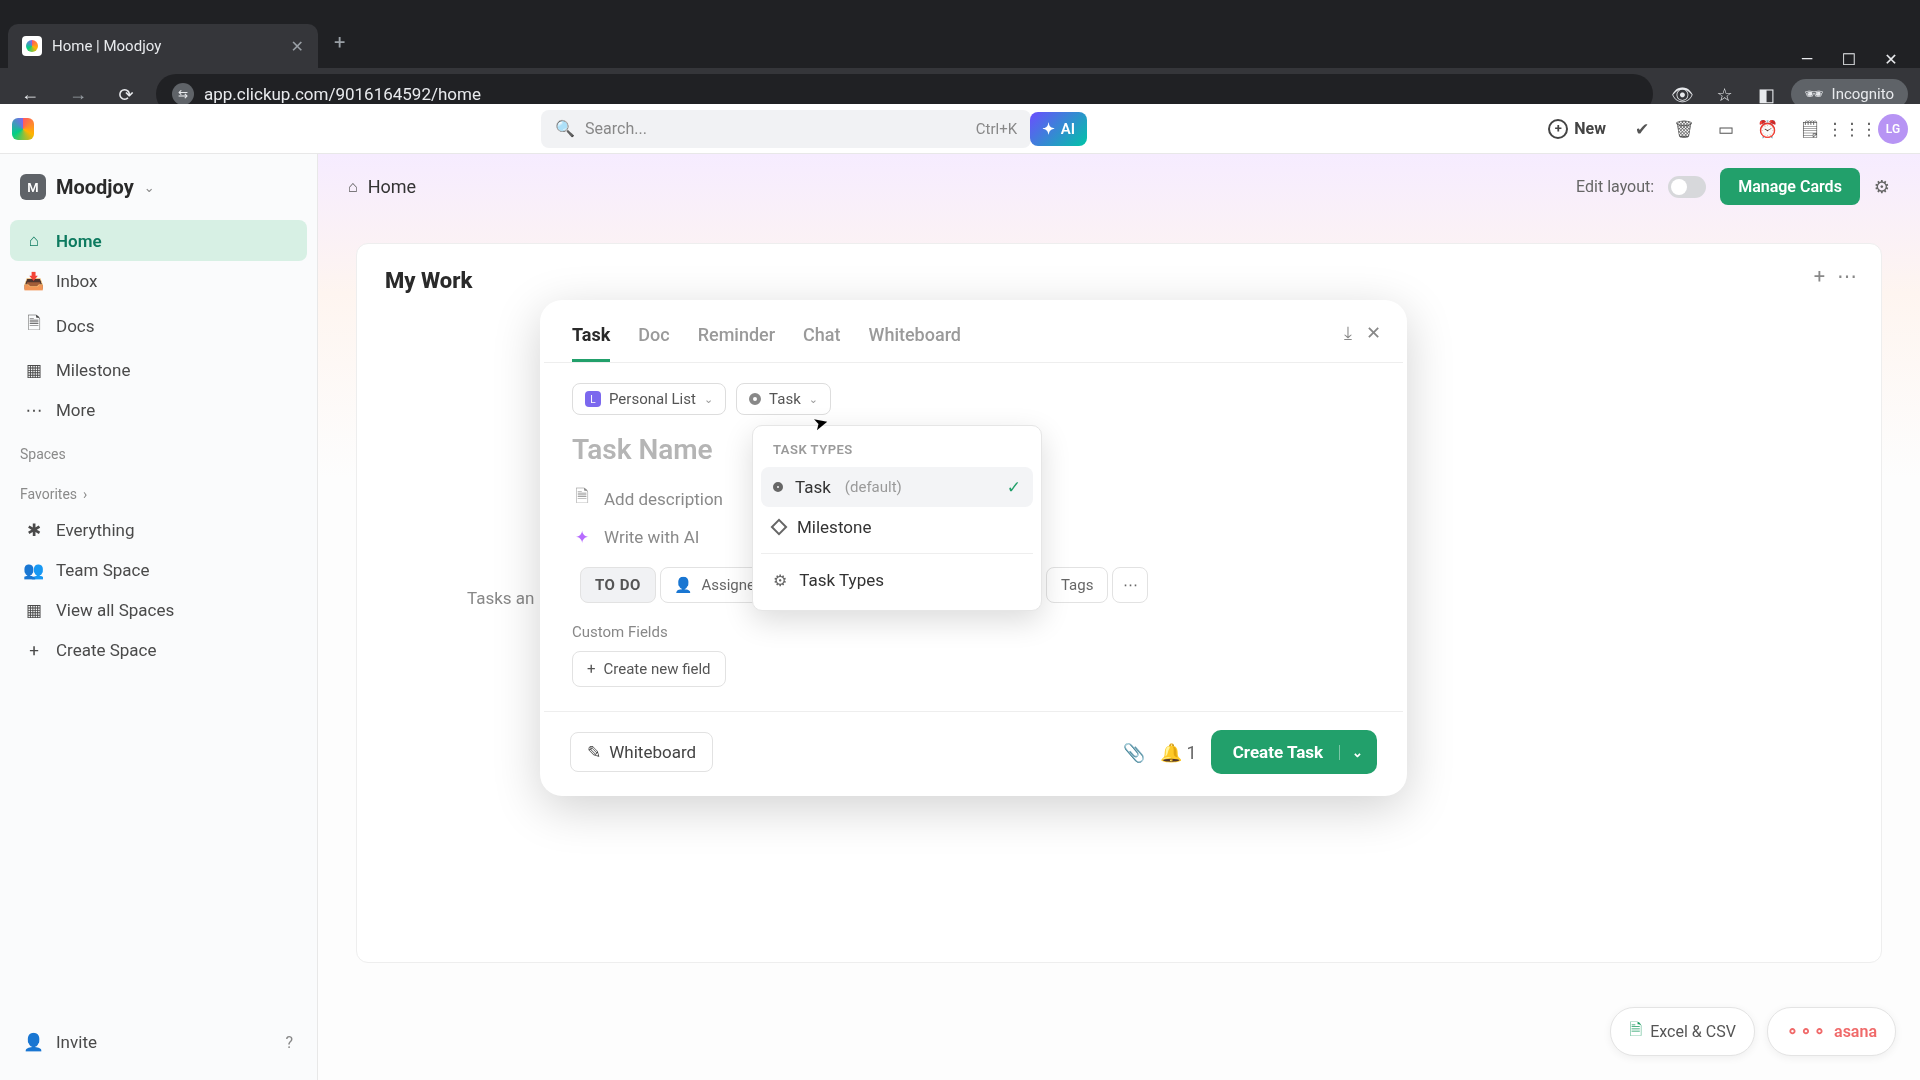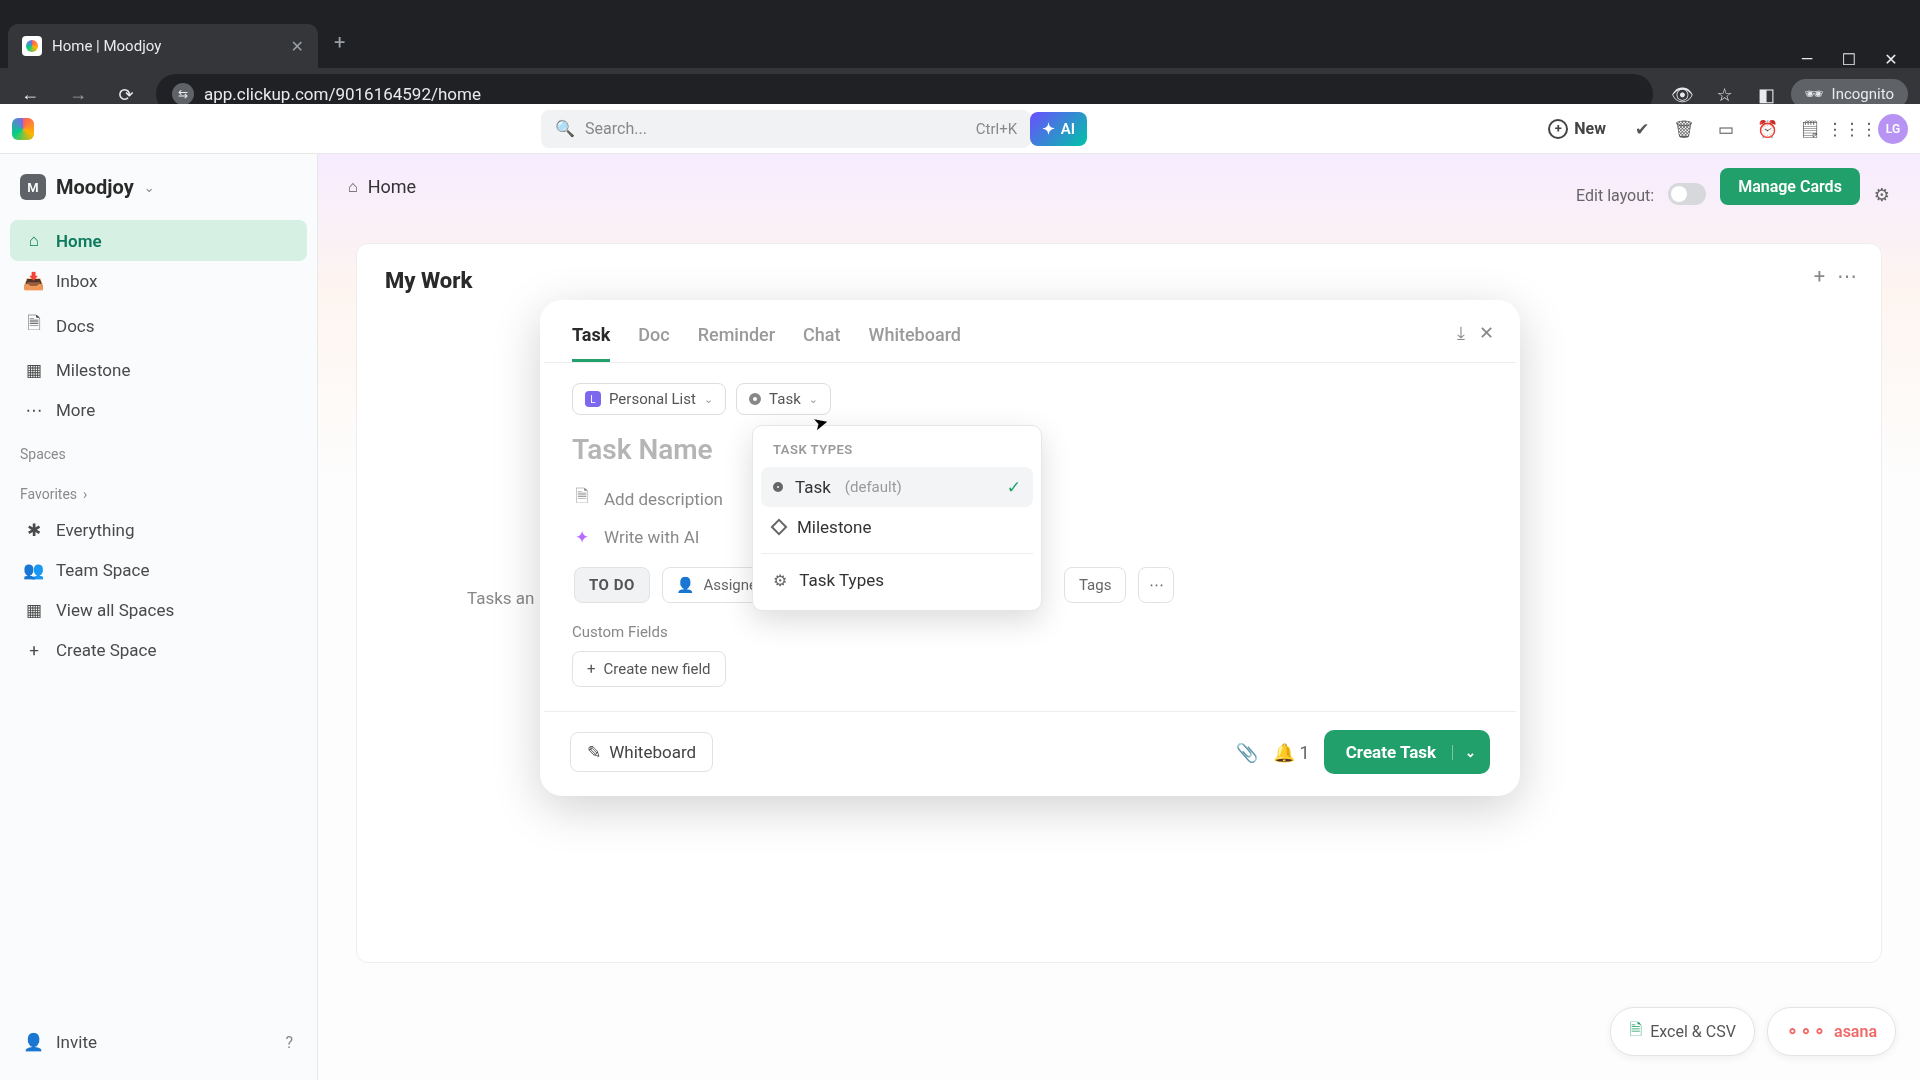--- a/index.html
+++ b/index.html
@@ -54,56 +54,56 @@
 .nav-item.active { background: #d7f0e4; color: #0d7a5f; font-weight: 600; }
 .nav-icon { width: 20px; display: flex; justify-content: center; font-size: 17px; }
 .section-label { font-size: 14px; color: #8a8a8a; padding: 16px 10px 8px; display: flex; align-items: center; gap: 6px; }
 .sidebar-footer { margin-top: auto; display: flex; align-items: center; justify-content: space-between; padding: 10px 14px; }
 
 
 .main { flex: 1; background: linear-gradient(180deg,#f6ecff 0%,#fef5f0 15%,#fdfdfd 35%); position: relative; padding: 0; }
 .main-header { display: flex; align-items: center; padding: 14px 30px; gap: 10px; }
 .home-icon { font-size: 16px; color: #555; }
 .main-header-title { font-size: 18px; color: #333; }
-.main-header-right { margin-left: auto; display: flex; align-items: flex-end; gap: 14px; }
+.main-header-right { margin-left: auto; display: flex; align-items: center; gap: 14px; }
 .toggle { width: 38px; height: 22px; background: #d7d8db; border-radius: 12px; position: relative; }
 .toggle::after { content: ""; position: absolute; width: 16px; height: 16px; background: #fff; border-radius: 50%; top: 3px; left: 3px; }
 .manage-cards { background: #22a06b; color: #fff; border-radius: 8px; padding: 9px 18px; font-weight: 600; font-size: 16px; cursor: pointer; }
 .gear { color: #666; font-size: 18px; cursor: pointer; }
 
 .greeting { font-size: 36px; font-weight: 800; color: #2a2a2a; padding: 28px 40px 10px; }
 
 .my-work-card { background: #fff; border: 1px solid #eee; border-radius: 12px; margin: 24px 38px; padding: 24px 28px; position: relative; min-height: 720px; }
 .mw-title { font-size: 22px; font-weight: 800; color: #2a2a2a; }
 .mw-actions { position: absolute; top: 20px; right: 24px; display: flex; gap: 12px; color: #888; }
 .mw-action { cursor: pointer; font-size: 20px; }
 .big-check { width: 60px; height: 60px; border: 2px solid #ddd; border-radius: 12px; display: flex; align-items: center; justify-content: center; color: #bbb; font-size: 28px; margin: 0 auto 20px; background: #f8f8f8; }
 .learn-more { color: #3b82f6; cursor: pointer; }
 .add-task-empty { background: #0d8a6a; color: #fff; border-radius: 8px; padding: 9px 16px; font-size: 16px; display: inline-flex; align-items: center; gap: 8px; margin-top: 18px; cursor: pointer; }
-.modal { position: absolute; top: 300px; left: 540px; width: 980px; background: #fff; border-radius: 22px; box-shadow: 0 12px 48px rgba(0,0,0,0.18); padding: 4px; }
+.modal { position: absolute; top: 300px; left: 540px; width: 867px; background: #fff; border-radius: 22px; box-shadow: 0 12px 48px rgba(0,0,0,0.18); padding: 4px; }
 .modal-tabs { display: flex; gap: 28px; padding: 20px 28px 0; border-bottom: 1px solid #eee; position: relative; }
 .mtab { font-size: 18px; color: #9a9a9a; padding-bottom: 14px; cursor: pointer; font-weight: 500; }
 .mtab.active { color: #2a2a2a; font-weight: 700; border-bottom: 3px solid #22a06b; }
 .modal-close { position: absolute; right: 22px; top: 18px; display: flex; gap: 14px; color: #888; }
 .mc-btn { cursor: pointer; font-size: 18px; }
 
 .modal-body { padding: 20px 28px 24px; }
 .chips { display: flex; gap: 10px; margin-bottom: 18px; position: relative; }
 .chip { border: 1px solid #ddd; border-radius: 8px; padding: 6px 12px; display: flex; align-items: center; gap: 8px; font-size: 15px; color: #555; cursor: pointer; }
 .chip .cicon { width: 16px; height: 16px; border-radius: 4px; display: inline-flex; align-items: center; justify-content: center; font-size: 10px; color: #fff; }
 .chip-pl .cicon { background: #7b68ee; }
 .chip-task .cicon { border: 4px solid #888; border-radius: 50%; width: 12px; height: 12px; }
 .chip-chev { font-size: 11px; color: #999; }
 
 .task-name { font-size: 28px; color: #b5b5b5; font-weight: 600; margin-bottom: 18px; }
 .row { display: flex; align-items: center; gap: 12px; margin-bottom: 14px; color: #8a8a8a; font-size: 17px; }
 .row .ricon { width: 20px; text-align: center; }
 .ai-sparkle { color: #b66bff; }
 
-.pill-row { display: flex; gap: 12px; margin: 20px 2px; align-items: center; }
+.pill-row { display: flex; gap: 4px; margin: 20px 8px; align-items: center; }
 .pill { border: 1px solid #e2e2e2; border-radius: 8px; padding: 8px 14px; font-size: 15px; color: #666; cursor: pointer; display: flex; align-items: center; gap: 8px; }
 .pill.todo { background: #f1f2f4; font-weight: 700; color: #555; letter-spacing: 0.5px; }
 .pill-more { width: 36px; justify-content: center; }
 
 .custom-fields { margin-top: 10px; }
 .cf-label { font-size: 15px; color: #888; margin-bottom: 10px; }
 .cf-btn { border: 1px solid #e2e2e2; border-radius: 8px; padding: 8px 14px; display: inline-flex; align-items: center; gap: 8px; color: #555; font-size: 15px; cursor: pointer; }
 
 .modal-footer { border-top: 1px solid #eee; padding: 18px 26px; display: flex; align-items: center; gap: 14px; }
 .templates-btn { border: 1px solid #e2e2e2; border-radius: 8px; padding: 9px 16px; display: flex; align-items: center; gap: 8px; color: #444; font-size: 17px; cursor: pointer; }

